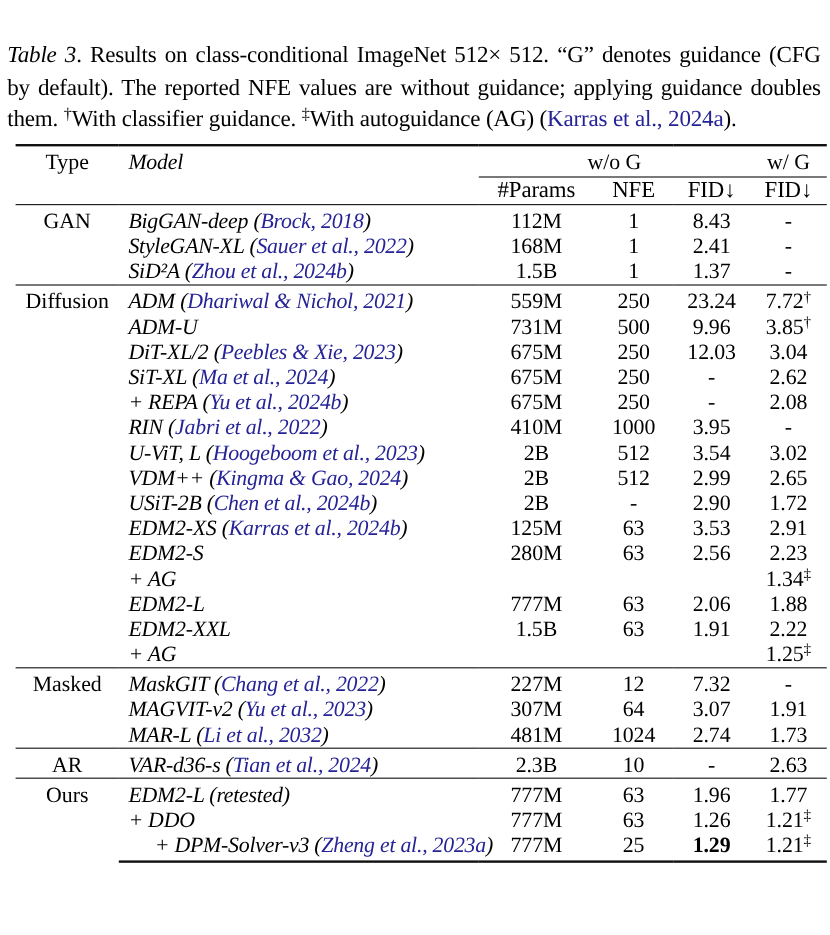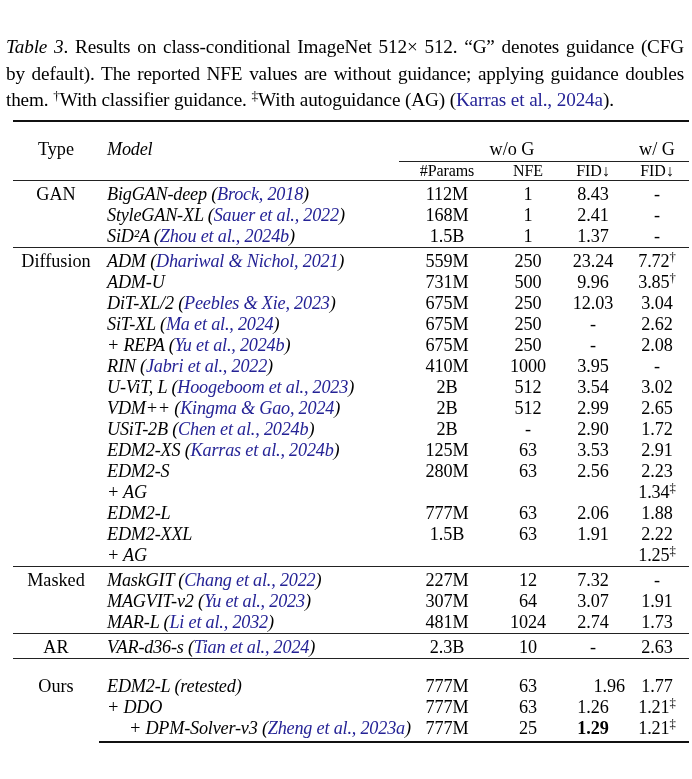--- a/index.html
+++ b/index.html
@@ -51,29 +51,29 @@
   }
   table.results td, table.results th {
     padding: 0;
     font-weight: normal;
     vertical-align: baseline;
   }
 
   
   .rule-top    { border-top: 2.4px solid #111; }
 
-  tr.hdr-top td { padding-top: 17px; }
+  tr.hdr-top td { padding-top: 3px; }
 
   .col-type   { width: 86px;  text-align: center; }
   .col-model  { width: 300px; text-align: left; padding-left: 8px !important; }
   .col-params { width: 96px;  text-align: center; }
   .col-nfe    { width: 66px;  text-align: center; }
   .col-fid1   { width: 64px;  text-align: center; }
   .col-fid2   { width: 64px;  text-align: center; }
-  .subhdr td { font-size: 16px; padding-bottom: 2px; }
+  .subhdr td { font-size: 19px; padding-bottom: 2px; }
 
   .hrow td { height: 26px; }
 
   .num { text-align: center; font-size: 18.2px; letter-spacing: -0.1px; }
   .model { text-align: left; padding-left: 8px !important; white-space: nowrap; letter-spacing: -0.2px; font-style: italic;}
   .typecell { text-align: center; vertical-align: middle; }
   .indent1 { padding-left: 30px !important; }
   .bold { font-weight: bold; }
 
   .sec-rule > td { border-top: 1.3px solid #222; }
@@ -280,21 +280,21 @@
             <td class="num" style="border-top: 1.3px solid rgb(34, 34, 34); padding-top: 3px;">2.3B</td>
             <td class="num" style="border-top: 1.3px solid rgb(34, 34, 34); padding-top: 3px;">10</td>
             <td class="num" style="border-top: 1.3px solid rgb(34, 34, 34); padding-top: 3px;">-</td>
             <td class="num" style="border-top: 1.3px solid rgb(34, 34, 34); padding-top: 3px;">2.63</td>
           </tr>
           <tr class="datarow sec-rule">
             <td class="typecell" rowspan="3" style="border-top: 1.3px solid rgb(34, 34, 34); padding-top: 3px;"><span>Ours</span></td>
             <td class="model" style="border-top: 1.3px solid rgb(34, 34, 34); padding-top: 3px;"><span>EDM2-L (retested)</span></td>
             <td class="num" style="border-top: 1.3px solid rgb(34, 34, 34); padding-top: 3px;">777M</td>
             <td class="num" style="border-top: 1.3px solid rgb(34, 34, 34); padding-top: 3px;">63</td>
-            <td class="num" style="border-top: 1.3px solid rgb(34, 34, 34); padding-top: 17px; text-align: right;">1.96</td>
+            <td class="num" style="border-top: 1.3px solid rgb(34, 34, 34); padding-top: 3px;">1.96</td>
             <td class="num" style="border-top: 1.3px solid rgb(34, 34, 34); padding-top: 3px;">1.77</td>
           </tr>
           <tr class="datarow">
             <td class="model"><span>+ DDO</span></td>
             <td class="num">777M</td>
             <td class="num">63</td>
             <td class="num bold">1.26</td>
             <td class="num bold">1.21<sup class="mark">‡</sup></td>
           </tr>
           <tr class="datarow">

